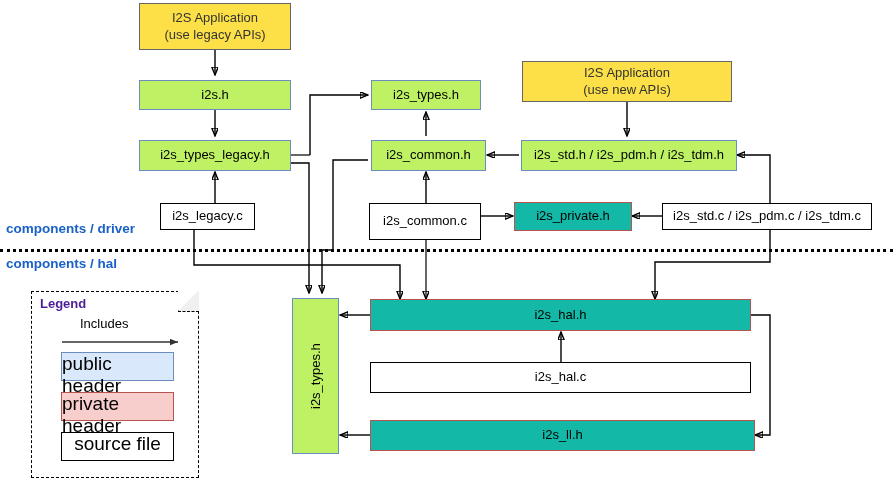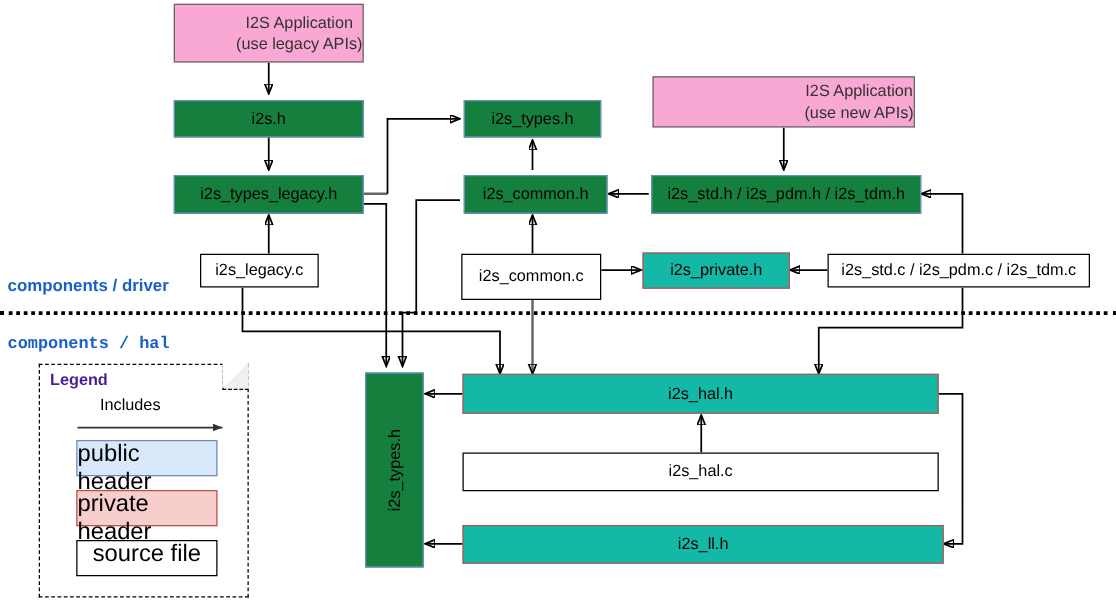--- a/index.html
+++ b/index.html
@@ -23,27 +23,26 @@
     display: flex;
     align-items: center;
     justify-content: center;
     text-align: center;
     font-size: 13px;
     line-height: 1.25;
     color: #000000;
     z-index: 3;
   }
   .node.app {
-    background: #f9a8d4;
+    background: #fde047;
     border: 1px solid #666666;
     color: #333333;
-    justify-content: flex-end;
   }
   .node.pub {
-    background: #15803d;
+    background: #bef264;
     border: 1px solid #6c8ebf;
   }
   .node.priv {
     background: #14b8a6;
     border: 1px solid #b85450;
   }
   .node.src {
     background: #ffffff;
     border: 1px solid #000000;
   }
@@ -192,21 +191,21 @@
 
     <path d="M370,435 L340,435" marker-end="url(#ah)"></path>
 
     <path d="M561,362 L561,332" marker-end="url(#ah)"></path>
 
     <path d="M751,315 L770,315 L770,435 L755,435" marker-end="url(#ah)"></path>
   </svg>
 
   <div class="divider" style="top:249px;"></div>
   <div class="zonelabel" style="left:6px; top:221px;">components / driver</div>
-  <div class="zonelabel" style="left:6px; top:268px;font-family:Liberation Mono, monospace;">components / hal</div>
+  <div class="zonelabel" style="left:6px; top:256px;">components / hal</div>
 
   <div class="node app" style="left:139px; top:3px; width:152px; height:47px;">
     <div>
       <div>I2S Application</div>
       <div>(use legacy APIs)</div>
     </div>
   </div>
 
   <div class="node pub" style="left:139px; top:80px; width:152px; height:30px;">
     <span>i2s.h</span>

